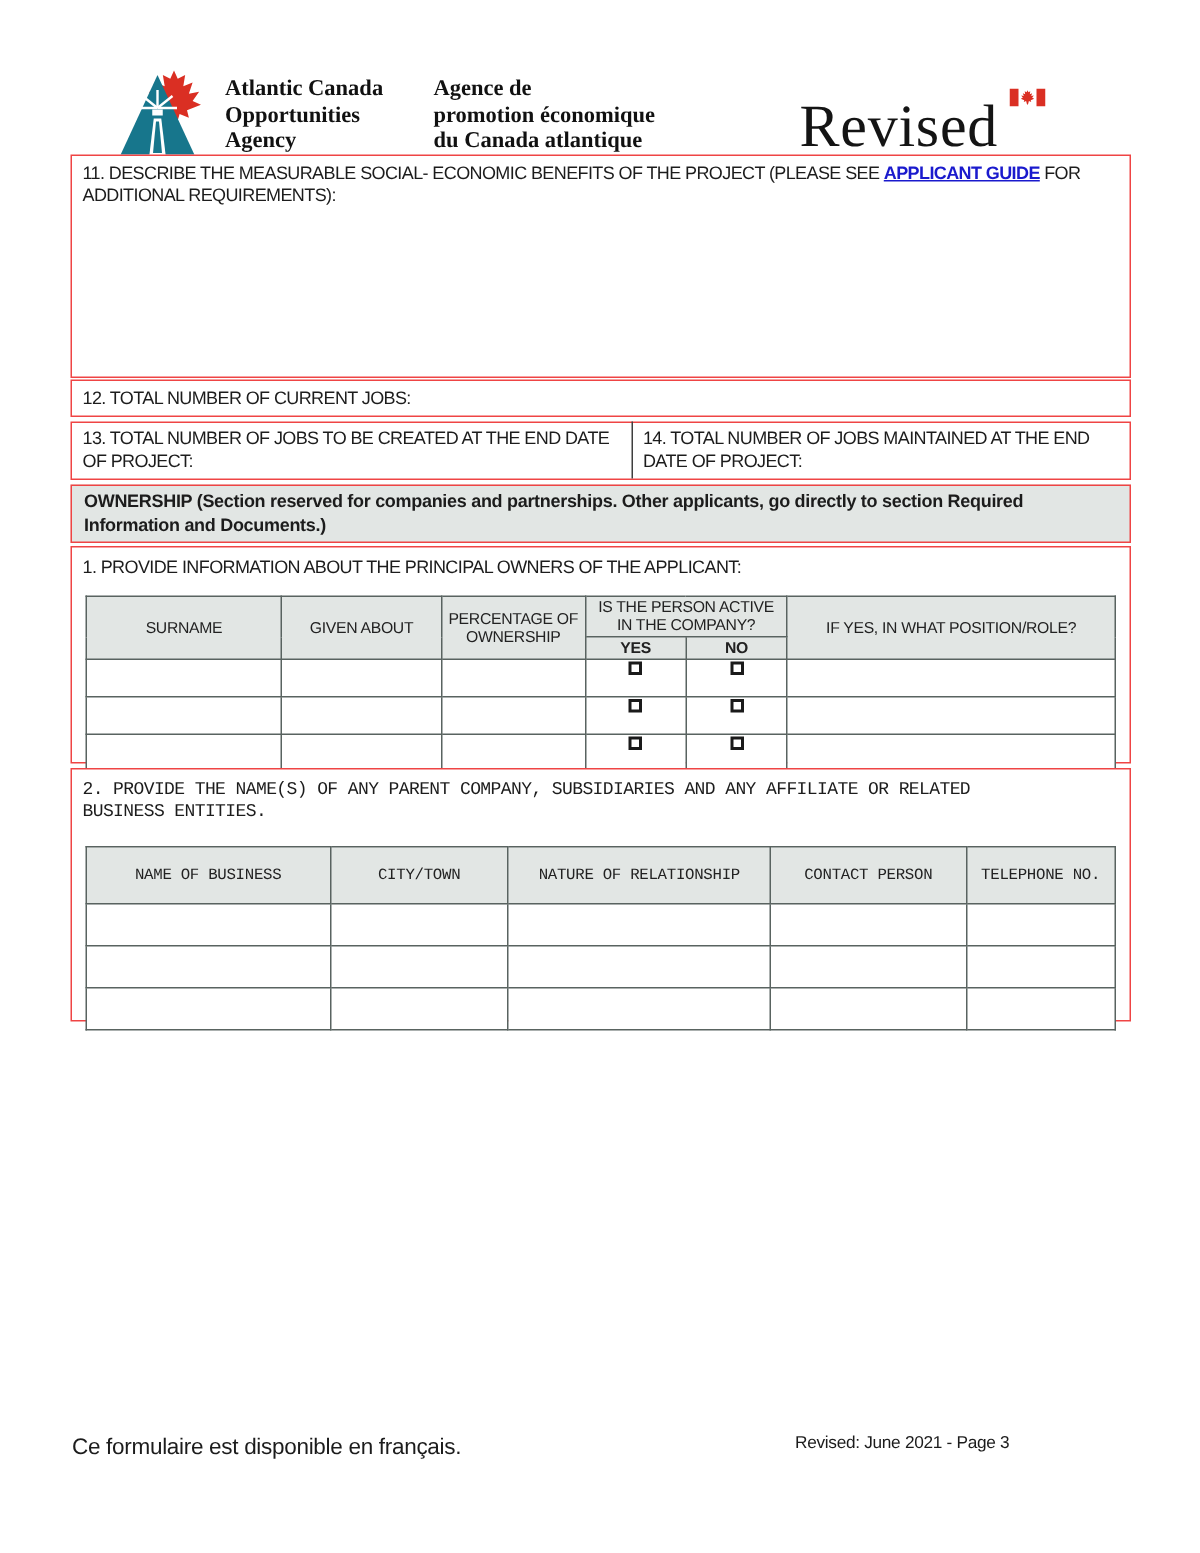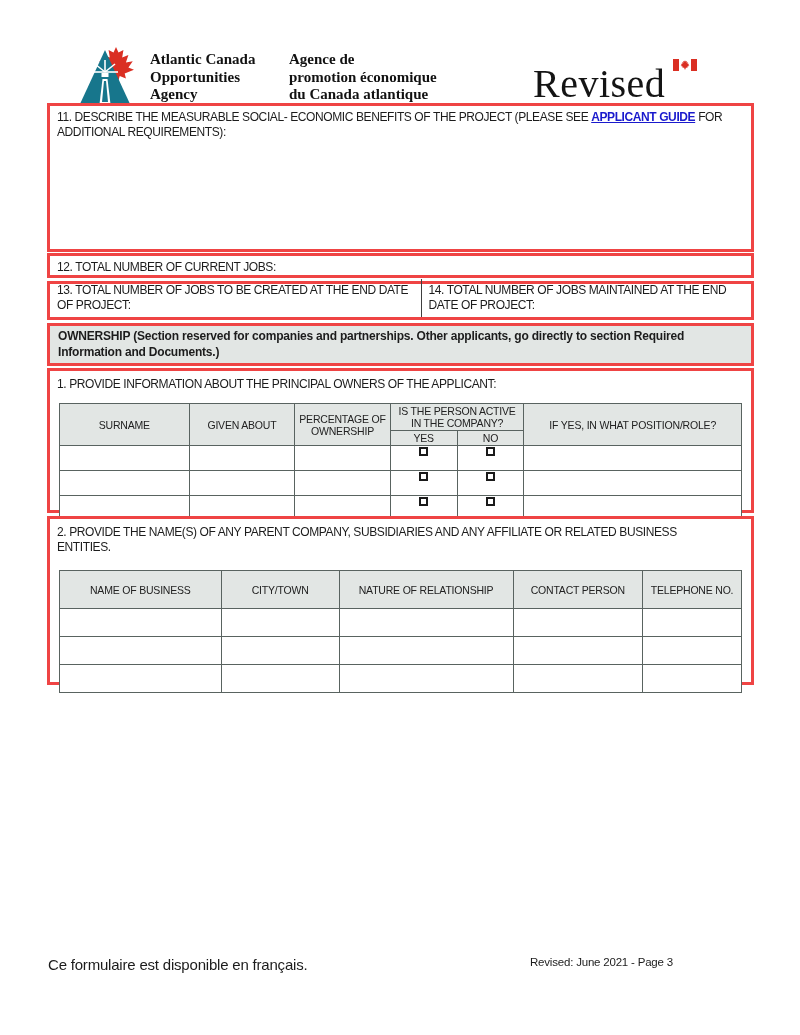--- a/index.html
+++ b/index.html
@@ -17,45 +17,45 @@
                font-family:"Liberation Serif", serif; font-weight:bold;
                font-size:15px; line-height:17.5px; color:#111; }
   .canada-wm { position:absolute; left:533px; top:57px; width:160px; height:48px; }
   .canada-wm .wm-text { display:block; padding-top:7px;
                font-family:"Liberation Serif", serif; font-size:40px;
                line-height:40px; color:#141414; letter-spacing:0.5px; }
   .canada-wm svg { position:absolute; top:2px; right:-4px; }
 
   
   .content { position:absolute; left:47px; top:103px; width:707px; }
-  .box { border:3px solid #ef4444; background:#fff; }
+  .box { border:1px solid #ef4444; background:#fff; }
   .lbl { font-size:12px; letter-spacing:-0.4px; line-height:15px; padding:4px 7px; }
   .q11 { height:149px; margin-bottom:1px; }
   .q11 .lbl { padding-right:20px; }
   .q11 a { color:#1a1acd; font-weight:bold; text-decoration:underline; }
   .q12 { height:25px; margin-bottom:3px; }
   .q1314 { height:39px; margin-bottom:3px; display:flex;align-items:flex-end; }
   .q1314 .cell-l { width:53%; border-right:1px solid #3f3f3f; }
   .q1314 .cell-r { width:47%; }
   .own-bar { min-height:36px; margin-bottom:2px; background:#e2e6e4; }
   .own-bar .lbl { font-weight:bold; font-size:12px; letter-spacing:-0.2px;
                   line-height:15.5px; padding:3px 8px; }
   .sec { margin-bottom:3px; }
   .sec-owners { height:145px; }
-  .sec-related { height:169px; }
+  .sec-related { height:169px;font-family:Liberation Mono, monospace; }
   .sec .lbl { padding-top:6px; }
   .sec-related .lbl { padding-right:70px; }
 
   table { border-collapse:collapse; width:calc(100% - 18px); margin:7px 9px 0 9px;
           table-layout:fixed; }
   th, td { border:1px solid #596360; font-size:10.5px; font-weight:normal;
            letter-spacing:-0.2px; color:#222; }
   th { background:#e2e6e4; text-align:center; vertical-align:middle; padding:1px 2px; }
   .t1 .th-top { height:22px; }
-  .t1 .yn-row th { height:15px; font-weight:normal; }
+  .t1 .yn-row th { height:15px; font-weight:bold; }
   .t1 td { height:25px; vertical-align:top; background:#fff; }
   .t1 .c1{width:19%;} .t1 .c2{width:15.5%;} .t1 .c3{width:14%;}
   .t1 .c4{width:9.8%;} .t1 .c5{width:9.8%;} .t1 .c6{width:31.9%;}
   .cb-cell { text-align:center; }
   .checkbox { display:inline-block; width:9px; height:9px;
               border:2px solid #1a1a1a; background:#fff; margin-top:1px; }
   .t2 { margin-top:11px; }
   .t2 th { height:38px; }
   .t2 td { height:28px; background:#fff; }
   .t2 .c1{width:23.7%;} .t2 .c2{width:17.3%;} .t2 .c3{width:25.5%;}

